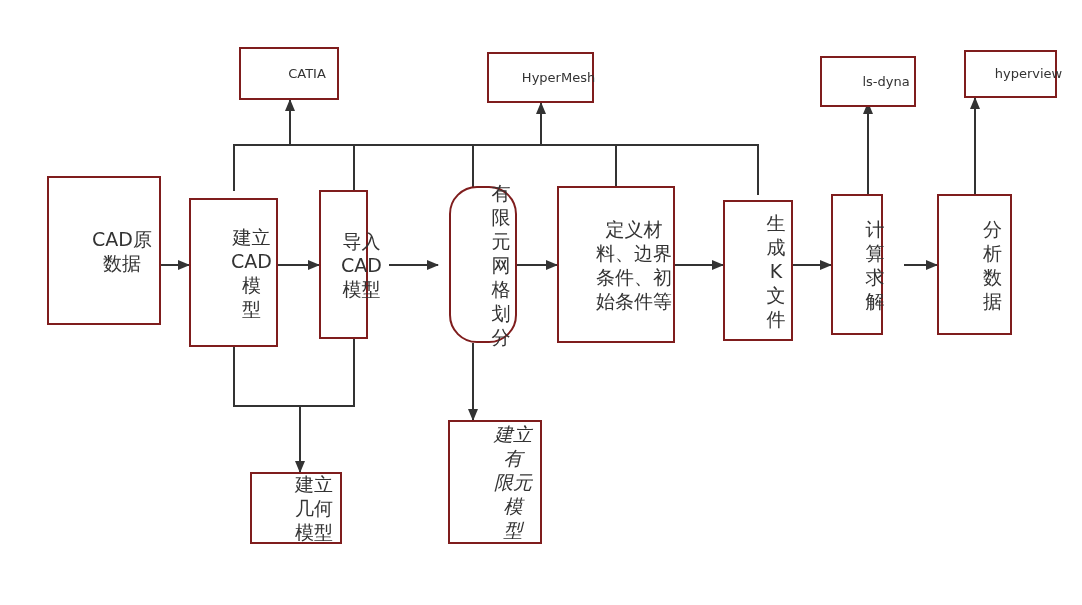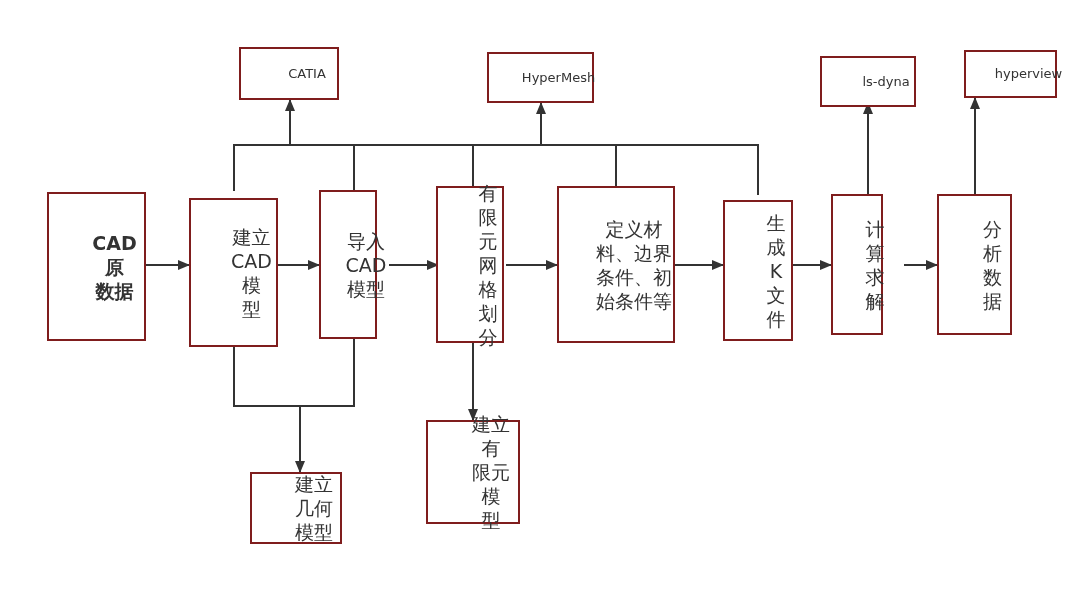--- a/index.html
+++ b/index.html
@@ -43,35 +43,35 @@
       <line x1="868" y1="195" x2="868" y2="103" marker-end="url(#arrow)"></line>
       <line x1="975" y1="195" x2="975" y2="98" marker-end="url(#arrow)"></line>
 
       <polyline points="234,339 234,406 354,406 354,339"></polyline>
       <line x1="300" y1="406" x2="300" y2="472" marker-end="url(#arrow)"></line>
 
       <line x1="473" y1="343" x2="473" y2="420" marker-end="url(#arrow)"></line>
     </g>
   </svg>
 
-  <div class="node" style="left:47px;top:192px;width:99px;height:149px;font-weight:bold;">
+  <div class="node" style="left:47px;top:176px;width:114px;height:149px;">
     <span>CAD原
 数据</span>
   </div>
   <div class="node" style="left:189px;top:198px;width:89px;height:149px;">
     <span>建立
 CAD模
 型</span>
   </div>
-  <div class="node" style="left:319px;top:190px;width:58px;height:149px;">
+  <div class="node" style="left:319px;top:190px;width:49px;height:149px;">
     <span>导入
 CAD
 模型</span>
   </div>
-  <div class="node" style="left:436px;top:186px;width:68px;height:157px;">
+  <div class="node" style="left:449px;top:186px;width:68px;height:157px;border-radius:28px;">
     <span>有限
 元网
 格划
 分</span>
   </div>
   <div class="node" style="left:557px;top:186px;width:118px;height:157px;">
     <span>定义材
 料、边界
 条件、初
 始条件等</span>
@@ -100,18 +100,18 @@
     <span>ls-dyna</span>
   </div>
   <div class="node tool" style="left:928px;top:50px;width:93px;height:48px;margin-left:36px;">
     <span>hyperview</span>
   </div>
 
   <div class="node" style="left:250px;top:472px;width:92px;height:72px;">
     <span>建立几何
 模型</span>
   </div>
-  <div class="node" style="left:426px;top:420px;width:94px;height:104px;">
+  <div class="node" style="left:448px;top:420px;width:94px;height:124px;font-style:italic;">
     <span>建立有
 限元模
 型</span>
   </div>
 </div>
 
 </body></html>

